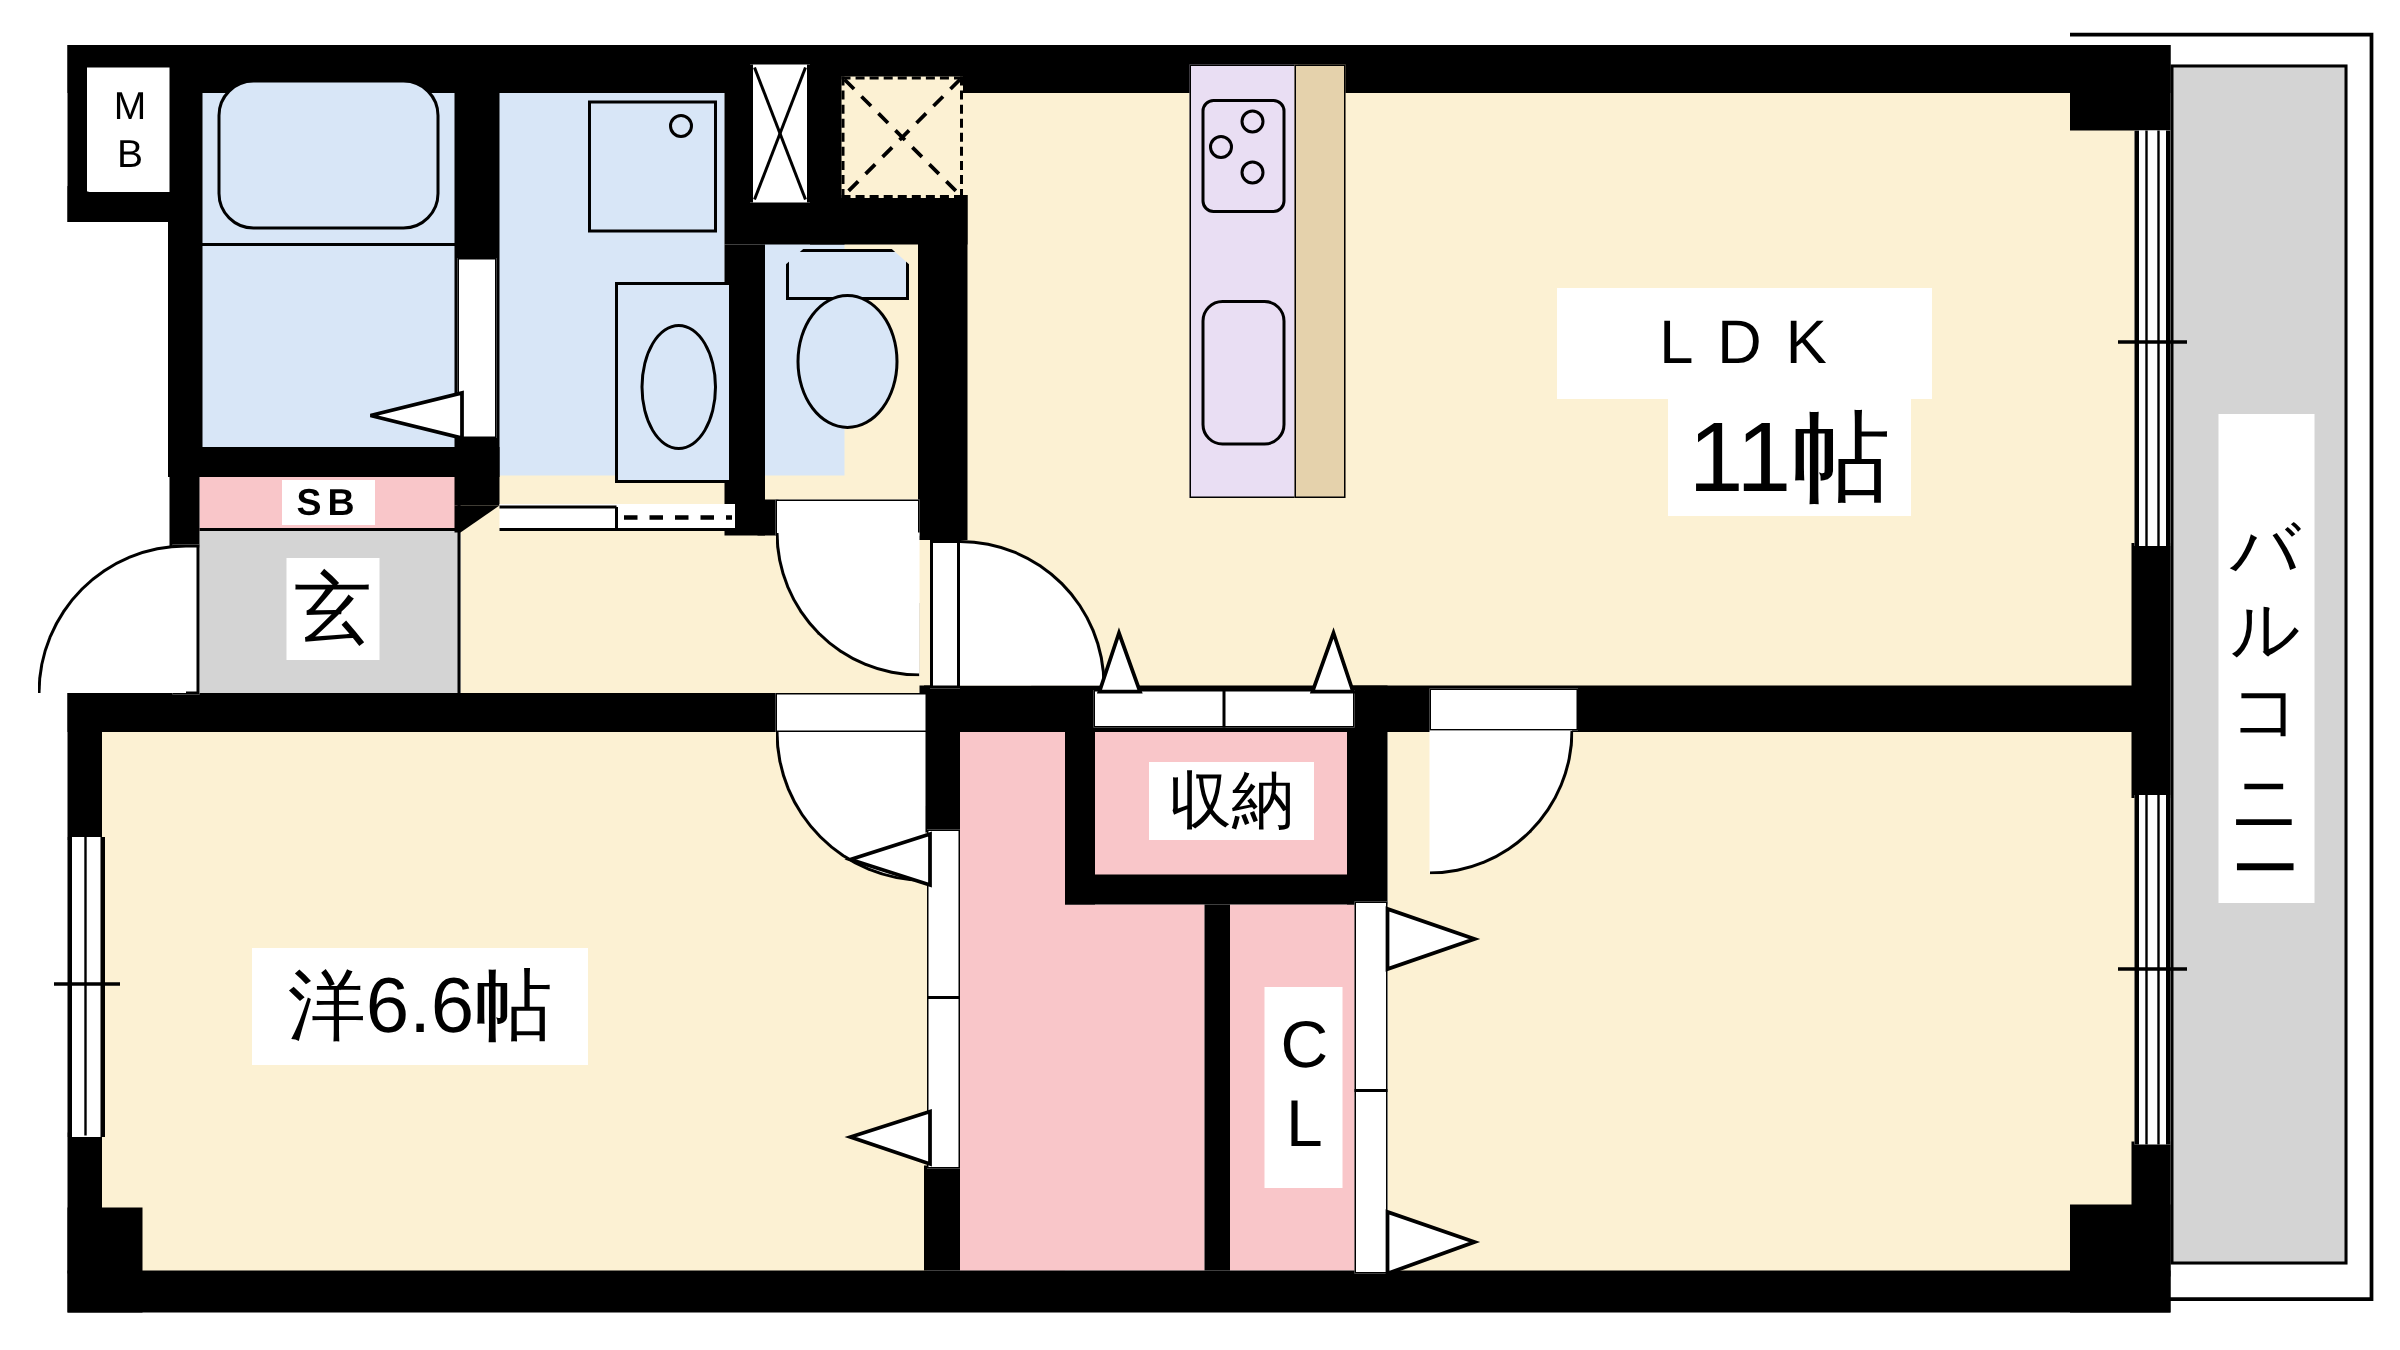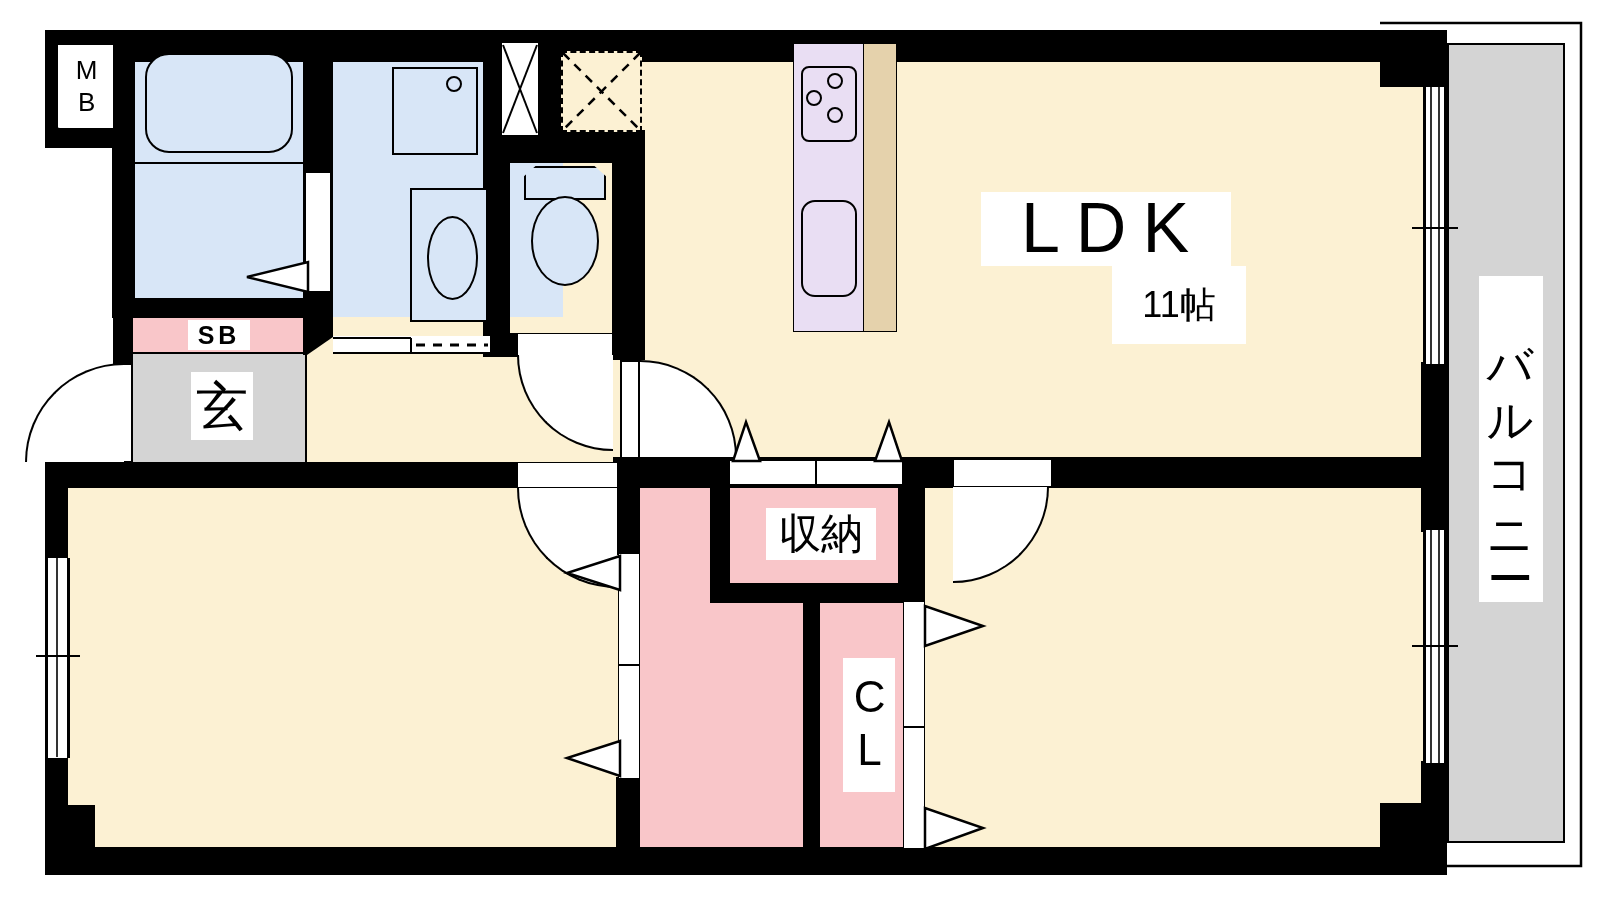--- a/index.html
+++ b/index.html
@@ -167,19 +167,20 @@
       <line x1="1412" y1="228" x2="1458" y2="228"></line>
       <line x1="1412" y1="646" x2="1458" y2="646"></line>
     </g>
 
     <polyline points="1380,23 1581,23 1581,866 1388,866" fill="none" stroke="#000" stroke-width="2.5"></polyline>
   </svg>
 
   <div class="lbl vert" style="left:60px;top:48px;width:52px;height:78px;font-size:26px;letter-spacing:2px;background:transparent;">MB</div>
   <div class="lbl" style="left:188px;top:320px;width:62px;height:30px;font-size:25px;letter-spacing:4px;font-weight:bold;">SB</div>
   <div class="lbl" style="left:191px;top:372px;width:62px;height:68px;font-size:52px;">玄</div>
-  <div class="lbl" style="left:981px;top:192px;width:236px;height:74px;font-size:70px;letter-spacing:16px;padding-left:14px;">LDK</div>
-  <div class="lbl" style="left:1112px;top:266px;width:134px;height:78px;font-size:36px;">11帖</div>
+  <div class="lbl" style="left:1038px;top:192px;width:236px;height:74px;font-size:41px;letter-spacing:16px;padding-left:14px;">LDK</div>
+  <div class="lbl" style="left:1112px;top:266px;width:162px;height:78px;font-size:66px;">11帖</div>
   <div class="lbl" style="left:766px;top:508px;width:110px;height:52px;font-size:42px;">収納</div>
   <div class="lbl vert" style="left:843px;top:658px;width:52px;height:134px;font-size:44px;letter-spacing:4px;">CL</div>
+  <div class="lbl" style="left:168px;top:632px;width:224px;height:78px;font-size:52px;">洋6.6帖</div>
   <div class="lbl vert" style="left:1479px;top:276px;width:64px;height:326px;font-size:46px;letter-spacing:8px;">バルコニー</div>
 
 </div>
 
 </body></html>

